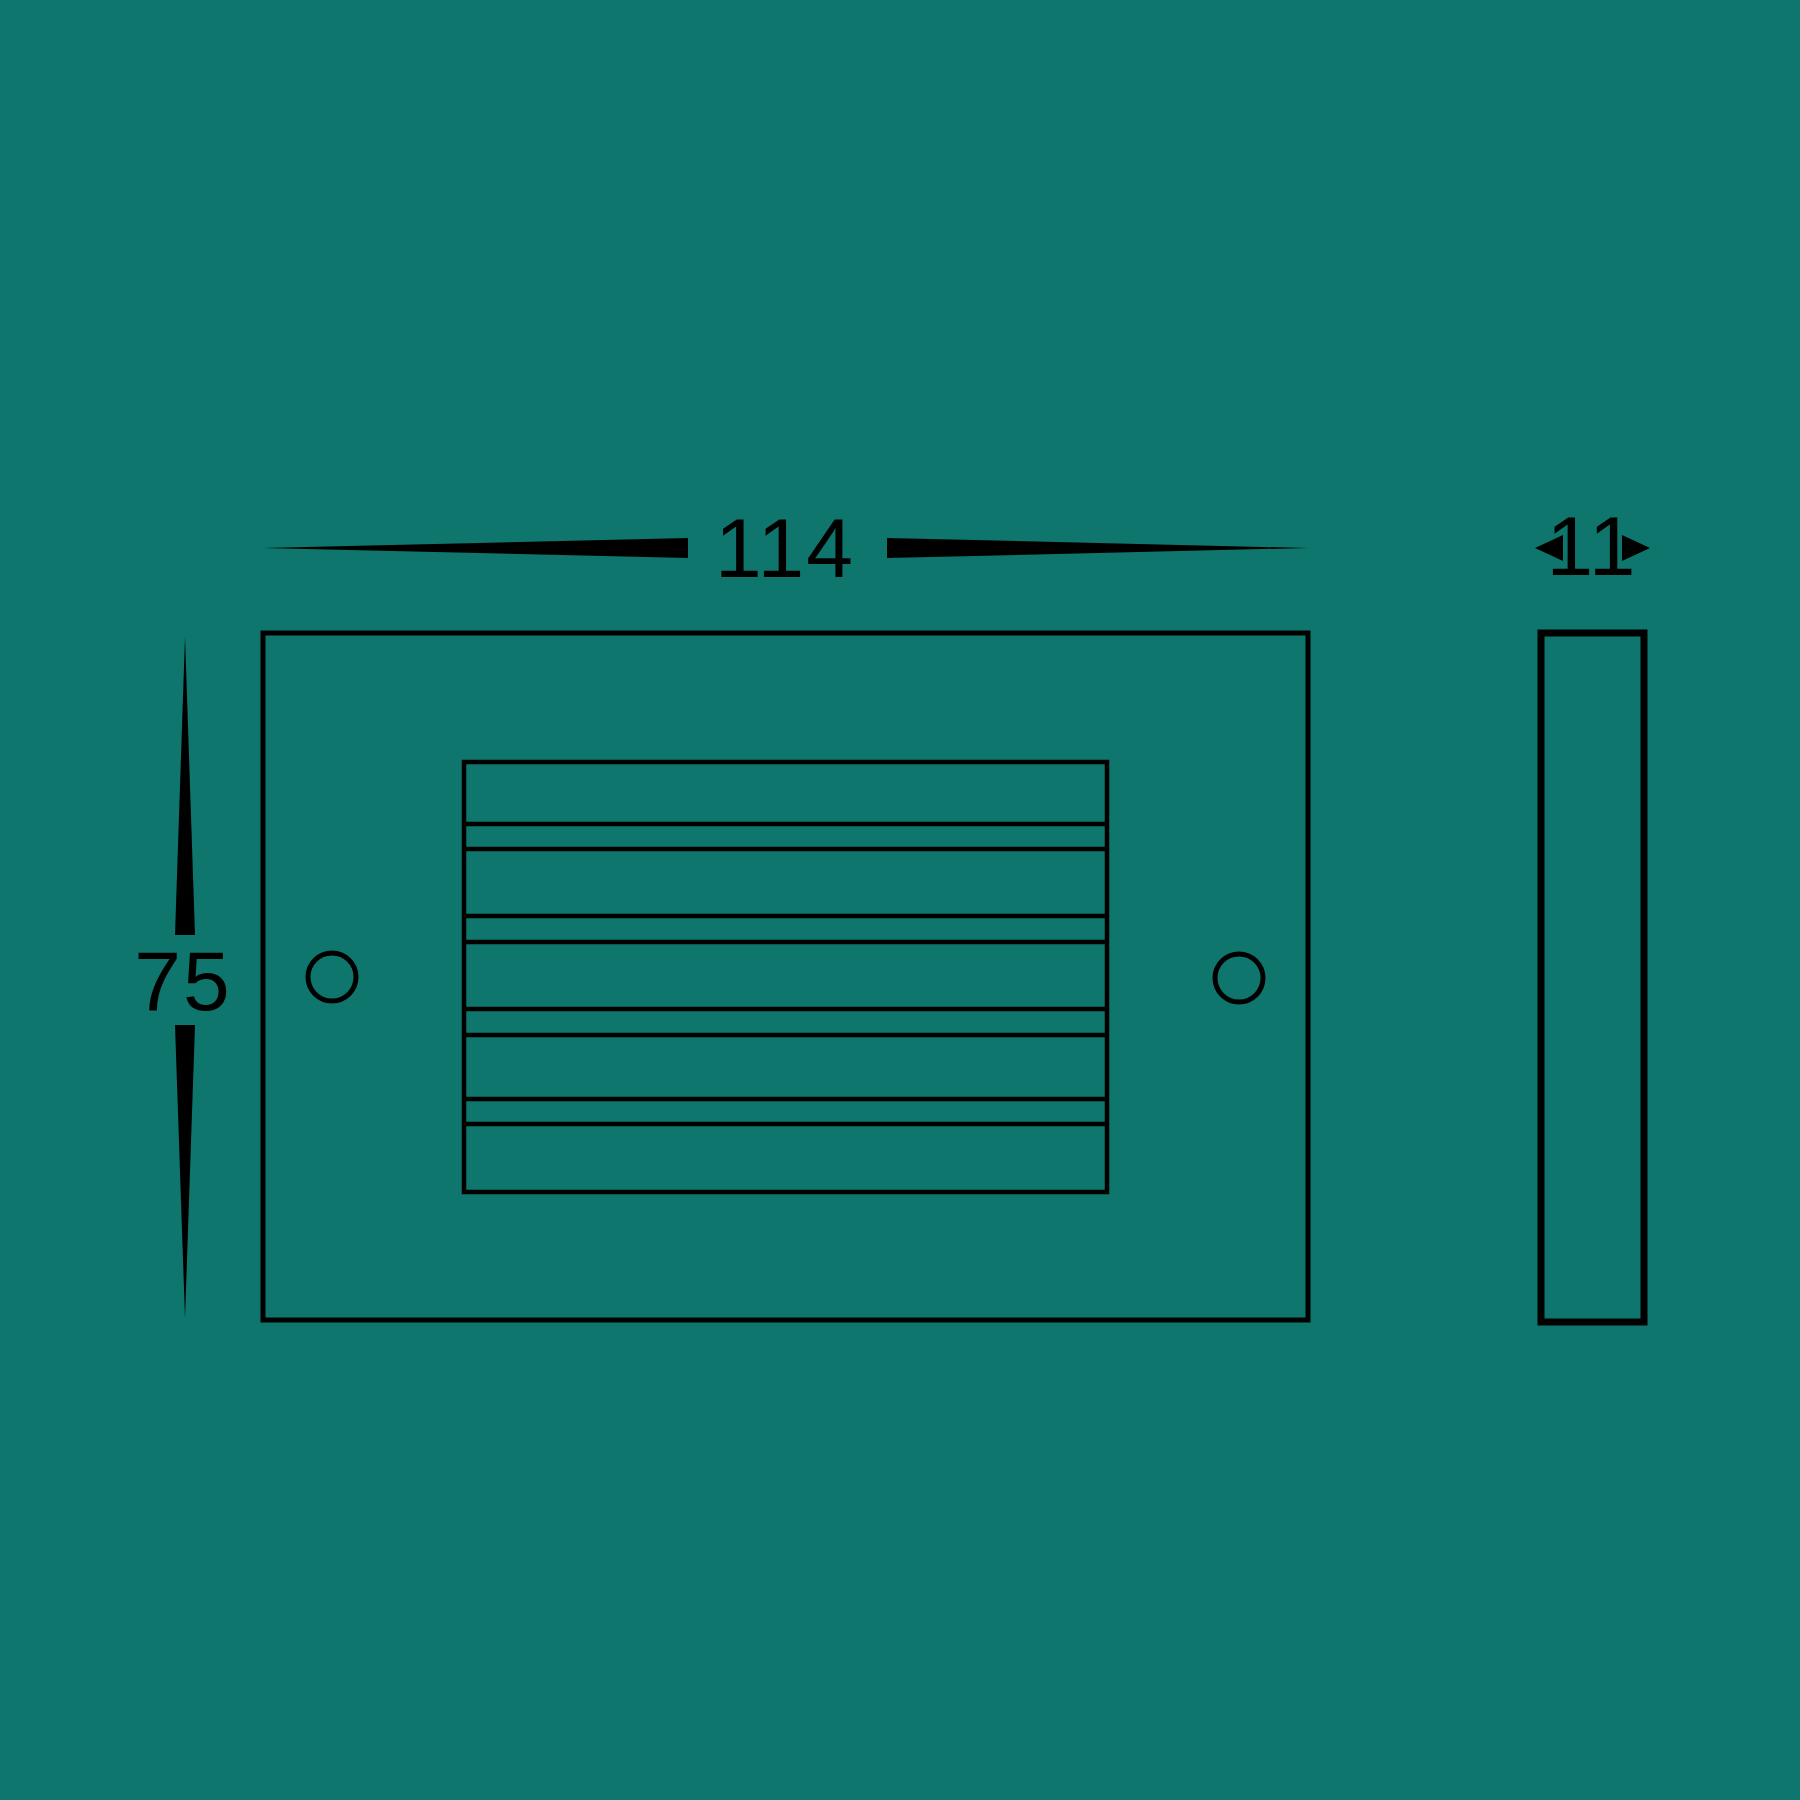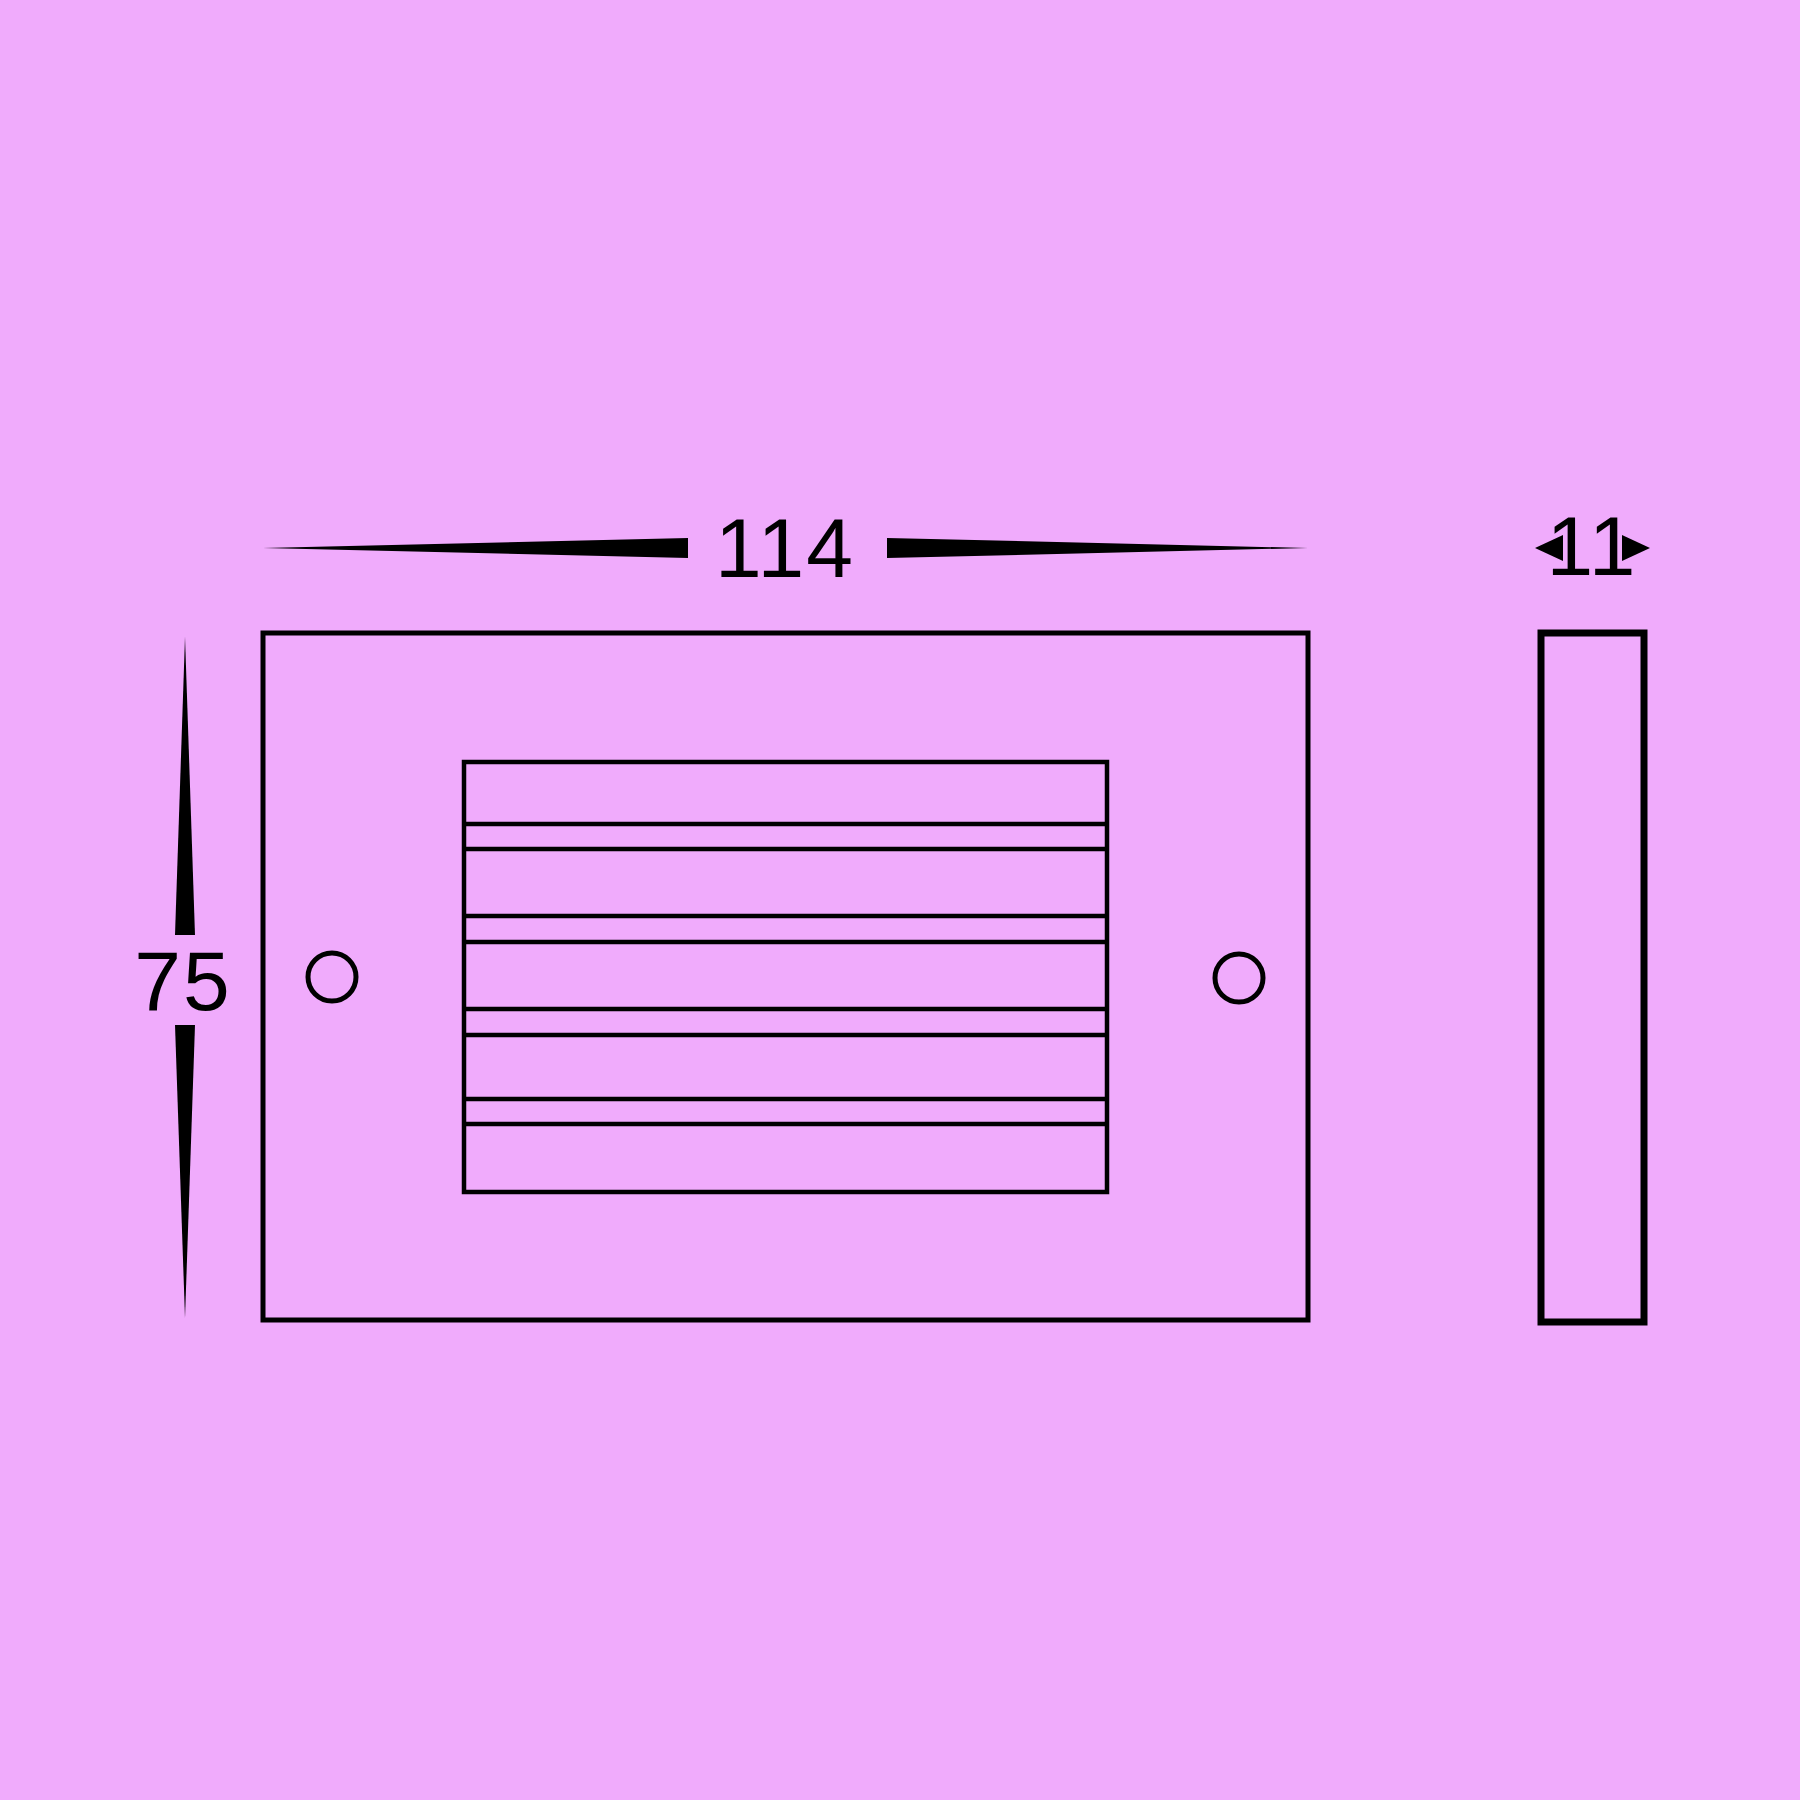--- a/index.html
+++ b/index.html
@@ -4,21 +4,21 @@
 <style>
   html, body {
     margin: 0;
     padding: 0;
     background: #ffffff;
   }
   .canvas {
     position: relative;
     width: 1800px;
     height: 1800px;
-    background: #f0abfc;
+    background: #0f766e;
     font-family: "Liberation Sans", sans-serif;
   }
   svg text {
     font-family: "Liberation Sans", sans-serif;
     font-weight: 500;
     fill: #000000;
   }
   .dim-label {
     font-size: 84px;
     letter-spacing: 2px;

